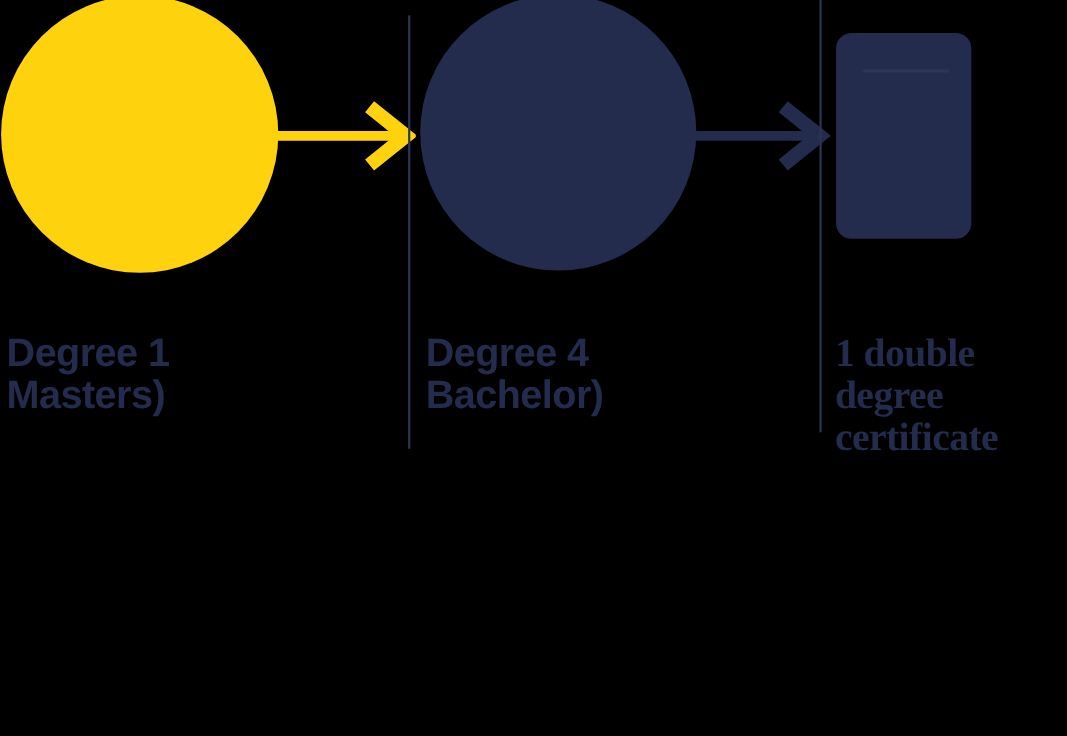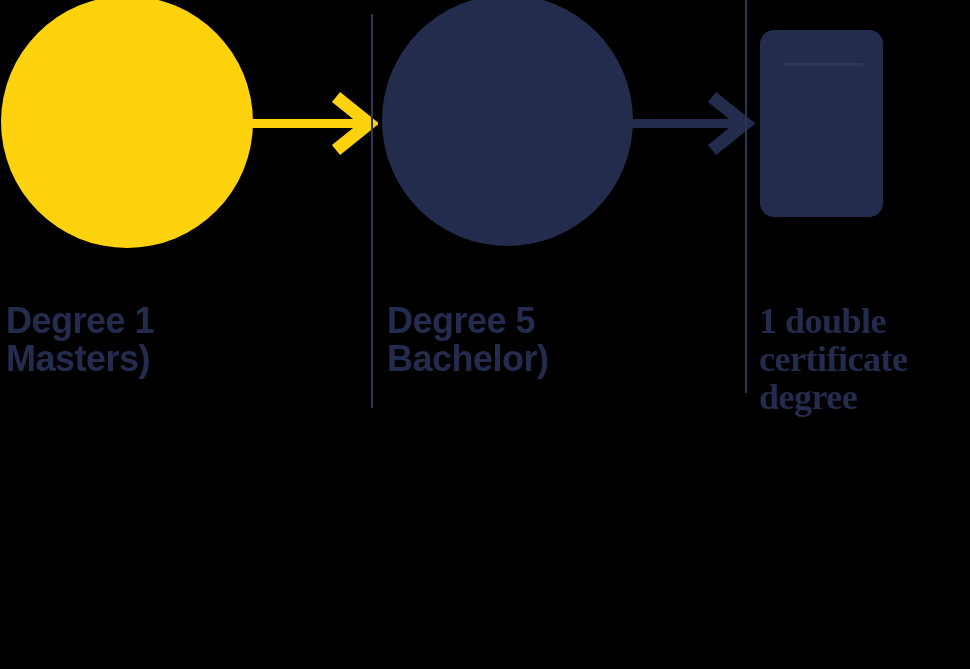--- a/index.html
+++ b/index.html
@@ -97,23 +97,23 @@
   <div class="cert-rect">
     <div class="cert-line"></div>
   </div>
 
   <div class="step-label label-1">
     <span class="label-line">Degree 1</span>
     <span class="label-line">Masters)</span>
   </div>
 
   <div class="step-label label-2">
-    <span class="label-line">Degree 5</span>
+    <span class="label-line">Degree 4</span>
     <span class="label-line">Bachelor)</span>
   </div>
 
   <div class="step-label label-3">
     <span class="label-line">1 double</span>
+    <span class="label-line">degree</span>
     <span class="label-line">certificate</span>
-    <span class="label-line">degree</span>
   </div>
 
 </div>
 
 </body></html>

